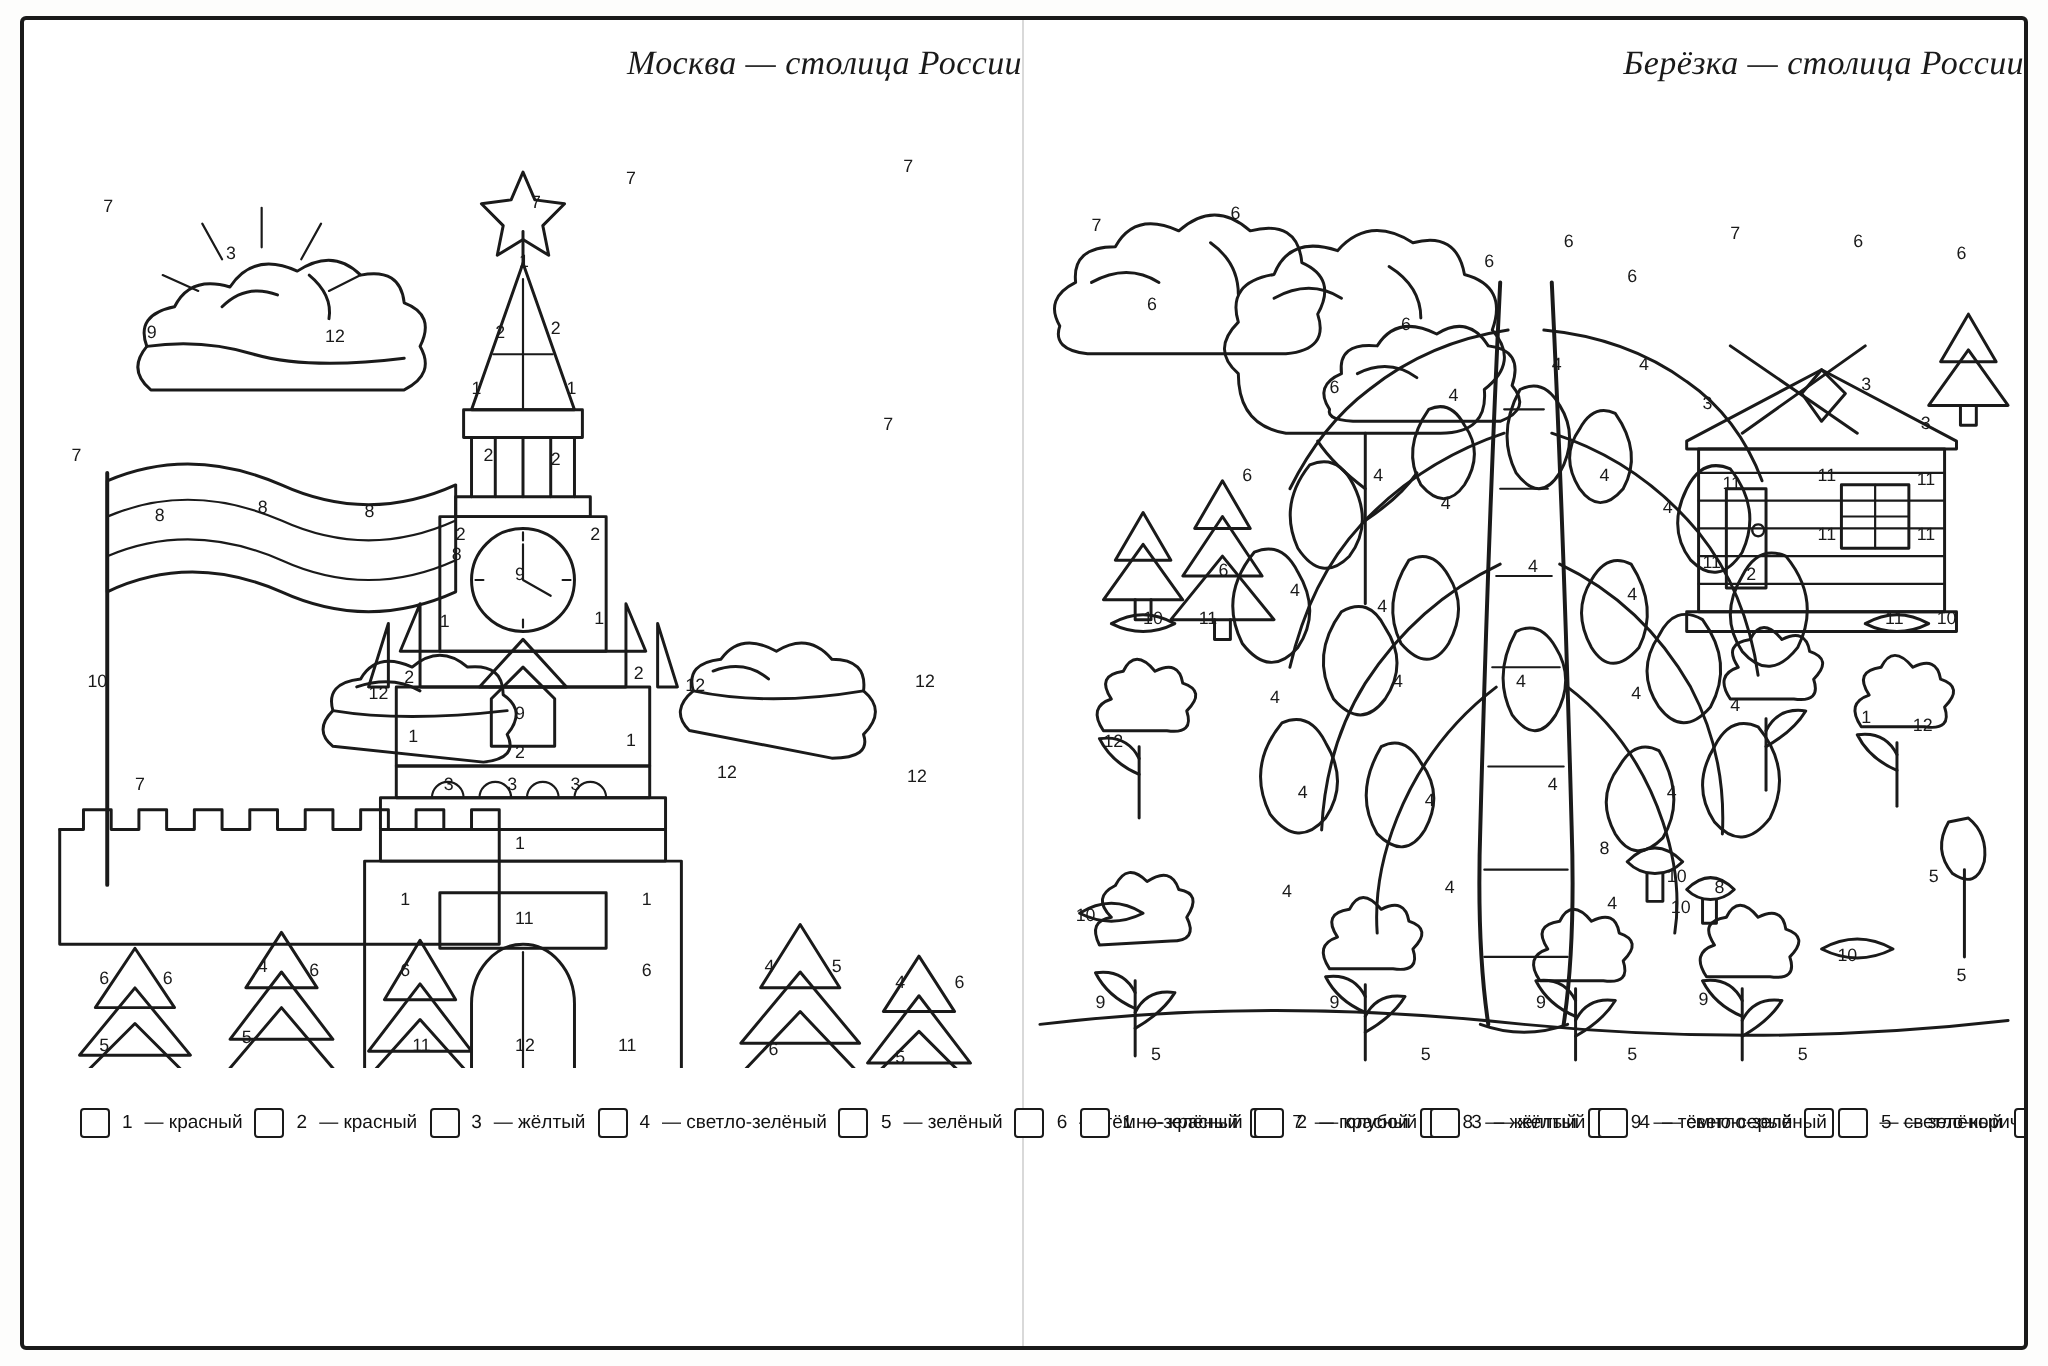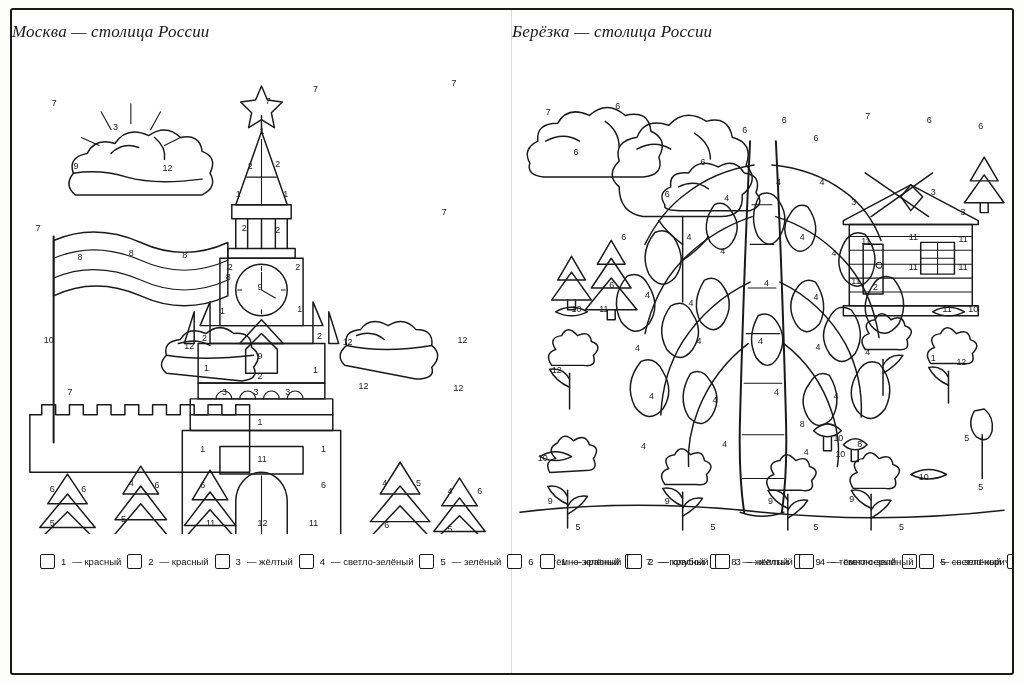--- a/index.html
+++ b/index.html
@@ -32,21 +32,21 @@
   }
   .half{
     position:relative;
     flex:1 1 50%;
     box-sizing:border-box;
   }
   .half.left{border-right:1px solid #d9d9d9;}
   .title{
     position:absolute;
     top:12px;left:0;right:0;
-    text-align:left;
+    text-align:right;
     font-family:"Liberation Serif", serif;
     font-size:17px;
     font-style:italic;
     color:#1a1a1a;
     letter-spacing:.2px;
   }
   .scene{
     position:absolute;
     top:34px;left:4px;right:4px;
     height:490px;

